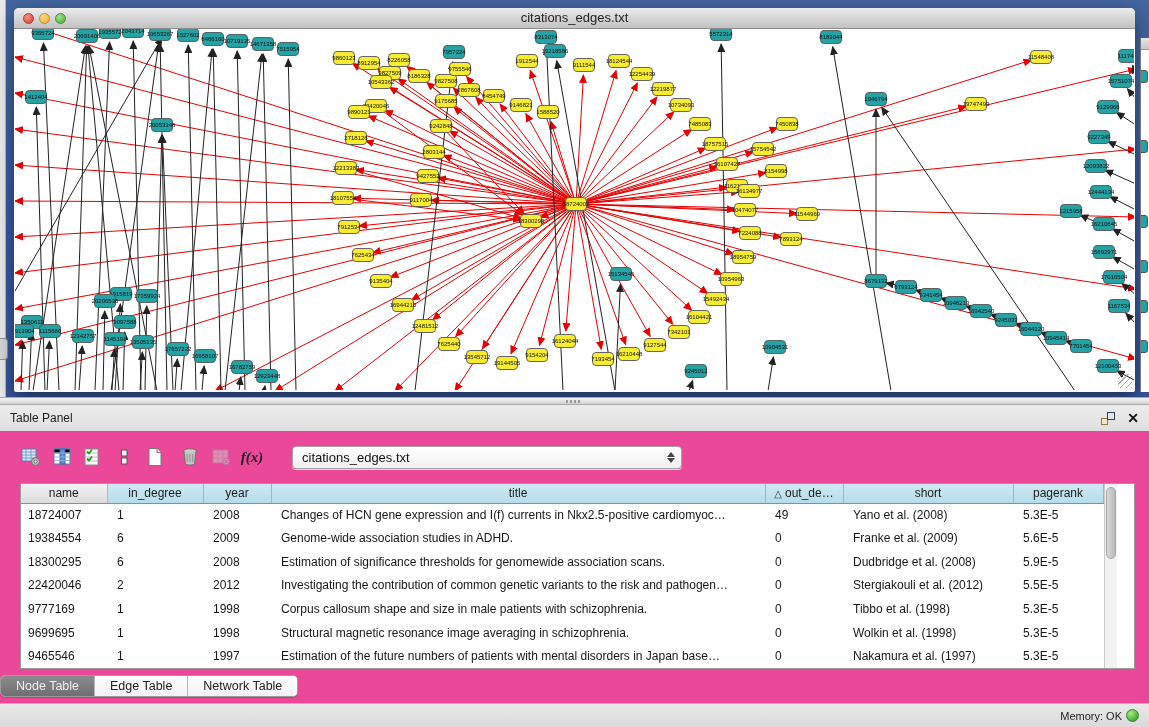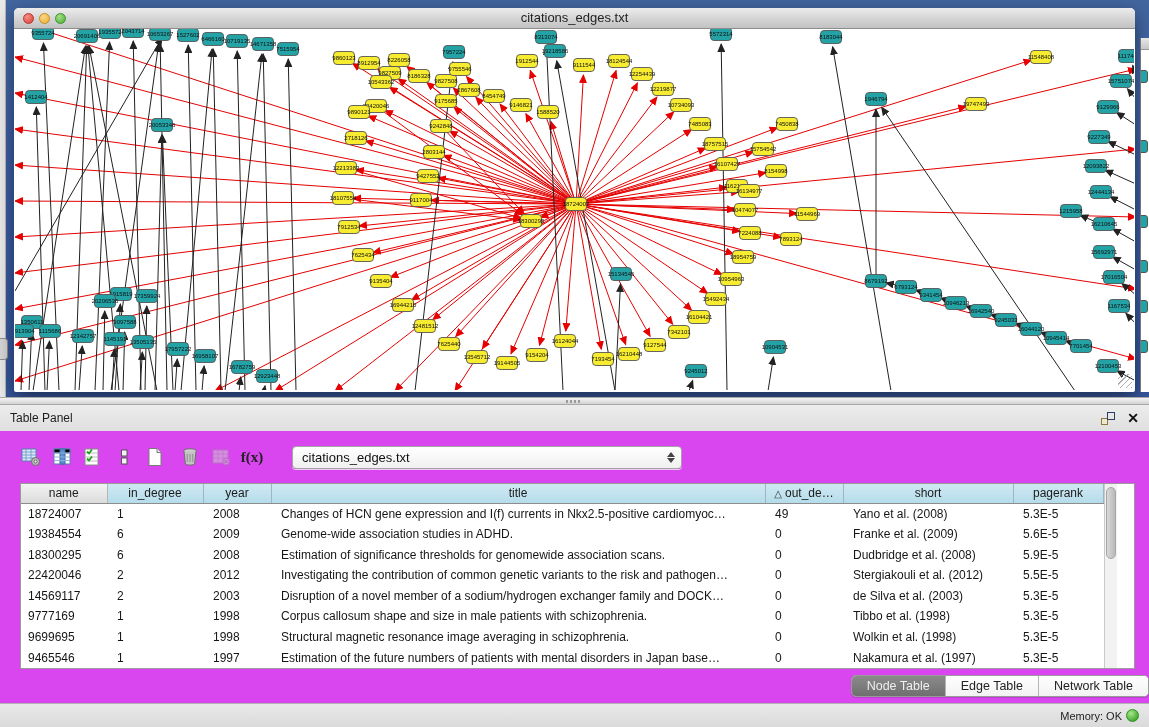--- a/index.html
+++ b/index.html
@@ -32,34 +32,34 @@
   .sliver .frag { position:absolute; left:-7px; width:14px; height:13px; background:#23a3a6; border:1px solid #555; border-radius:3px; }
 
   
   .splitter { position:absolute; left:0; top:397px; width:1149px; height:8px;
     background:linear-gradient(180deg,#f4f4f4,#d2d2d2); border-top:1px solid #a8a8a8; border-bottom:1px solid #a8a8a8; }
   .splitter .grip { position:absolute; left:566px; top:2px; width:16px; height:3px;
     background:repeating-linear-gradient(90deg,#9a9a9a 0 2px, transparent 2px 4px); }
 
   
   .table-panel { position:absolute; left:0; top:405px; width:1149px; height:322px;
-    background:#d946ef; display:flex; flex-direction:column; }
+    background:#ec4899; display:flex; flex-direction:column; }
   .panel-header { height:26px; padding:0 10px; display:flex; align-items:center; font-size:12px; color:#1d1d1d;
     background:linear-gradient(180deg,#ececec,#dfdfdf); }
   .ph-icons { margin-left:auto; display:flex; align-items:center; gap:12px; }
   .float-ic { position:relative; width:14px; height:13px; display:inline-block; }
   .float-ic .sq1 { position:absolute; left:0; bottom:0; width:7px; height:7px; border:1px solid #8b7a3a; background:#efe9d2; }
   .float-ic .sq2 { position:absolute; right:0; top:0; width:8px; height:8px; border:1px solid #2e3f66; }
   .close-x { font-size:14px; font-weight:bold; color:#111; line-height:14px; cursor:default; }
 
   .toolbar { height:52px; display:flex; align-items:center; padding-left:18px; }
   .tb-btn { width:26px; height:26px; margin-right:5px; display:flex; align-items:center; justify-content:center; }
   .tb-btn.gap { margin-right:9px; }
   .tb-btn svg { display:block; }
-  .fx { font-family:"Liberation Serif", serif; font-weight:bold; font-size:15px; color:#222; }
+  .fx { font-family:"Liberation Serif", serif; font-style:italic; font-weight:bold; font-size:15px; color:#222; }
   .combo { margin-left:18px; width:390px; height:23px; border:1px solid #a3a3a3; border-radius:4px;
     background:linear-gradient(180deg,#ffffff,#f0f0f0); display:flex; align-items:center; padding:0 6px 0 9px;
     font-size:13px; color:#111; box-shadow:0 1px 0 rgba(255,255,255,.7); }
   .combo .stepper { margin-left:auto; display:flex; flex-direction:column; gap:1px; }
   .combo .stepper i { width:0; height:0; border-left:4px solid transparent; border-right:4px solid transparent; display:block; }
   .combo .stepper .up { border-bottom:5px solid #444; }
   .combo .stepper .dn { border-top:5px solid #444; }
 
   .tablewrap { position:relative; height:186px; margin:0 14px 0 20px; background:#fff;
     border:1px solid #9a9a9a; display:flex; }
@@ -68,21 +68,21 @@
     background:linear-gradient(180deg,#cfe9f3,#b5dcea); border-right:1px solid #9fb6bf; border-bottom:1px solid #8d8d8d;
     overflow:hidden; white-space:nowrap; }
   table.grid th.plain { background:linear-gradient(180deg,#f3f3f3,#dcdcdc); border-right:1px solid #b5b5b5; }
   table.grid td { height:16px; padding:0 4px 0 10px; white-space:nowrap; overflow:hidden; }
   table.grid td.c0 { padding-left:7px; }
   .sort-tri { font-size:10px; color:#333; margin-right:3px; }
   .vscroll { width:13px; background:#f2f2f2; border-left:1px solid #c9c9c9; position:relative; }
   .vscroll .thumb { position:absolute; left:1px; top:3px; width:10px; height:72px; border-radius:6px;
     background:linear-gradient(90deg,#d8d8d8,#b9b9b9); border:1px solid #a5a5a5; }
 
-  .tabbar { height:34px; display:flex; align-items:center; justify-content:flex-end;padding-left:21px; }
+  .tabbar { height:34px; display:flex; align-items:center; justify-content:flex-start; }
   .seg { display:inline-flex; border:1px solid #9a9a9a; border-radius:5px; overflow:hidden;
     background:#fff; box-shadow:0 1px 1px rgba(0,0,0,.15); }
   .seg .seg-btn { padding:3px 15px; font-size:12.5px; color:#222; background:linear-gradient(180deg,#ffffff,#f2f2f2);
     border-right:1px solid #b5b5b5; }
   .seg .seg-btn:last-child { border-right:none; }
   .seg .seg-btn.active { background:linear-gradient(180deg,#8b8b8b,#6f6f6f); color:#efefef; }
 
   .statusbar { height:24px; margin-top:auto; background:linear-gradient(180deg,#e9e9e9,#dadada);
     border-top:1px solid #b3b3b3; display:flex; align-items:center; justify-content:flex-end; padding-right:10px; }
   .mem { display:flex; align-items:center; gap:4px; font-size:11px; color:#222; }
@@ -892,29 +892,20 @@
             <tr>
               <td class="c0">22420046</td>
               <td class="c1">2</td>
               <td class="c2">2012</td>
               <td class="c3">Investigating the contribution of common genetic variants to the risk and pathogen…</td>
               <td class="c4">0</td>
               <td class="c5">Stergiakouli et al. (2012)</td>
               <td class="c6">5.5E-5</td>
             </tr>
             <tr>
-              <td class="c0">14569117</td>
-              <td class="c1">2</td>
-              <td class="c2">2003</td>
-              <td class="c3">Disruption of a novel member of a sodium/hydrogen exchanger family and DOCK…</td>
-              <td class="c4">0</td>
-              <td class="c5">de Silva et al. (2003)</td>
-              <td class="c6">5.3E-5</td>
-            </tr>
-            <tr>
               <td class="c0">9777169</td>
               <td class="c1">1</td>
               <td class="c2">1998</td>
               <td class="c3">Corpus callosum shape and size in male patients with schizophrenia.</td>
               <td class="c4">0</td>
               <td class="c5">Tibbo et al. (1998)</td>
               <td class="c6">5.3E-5</td>
             </tr>
             <tr>
               <td class="c0">9699695</td>

